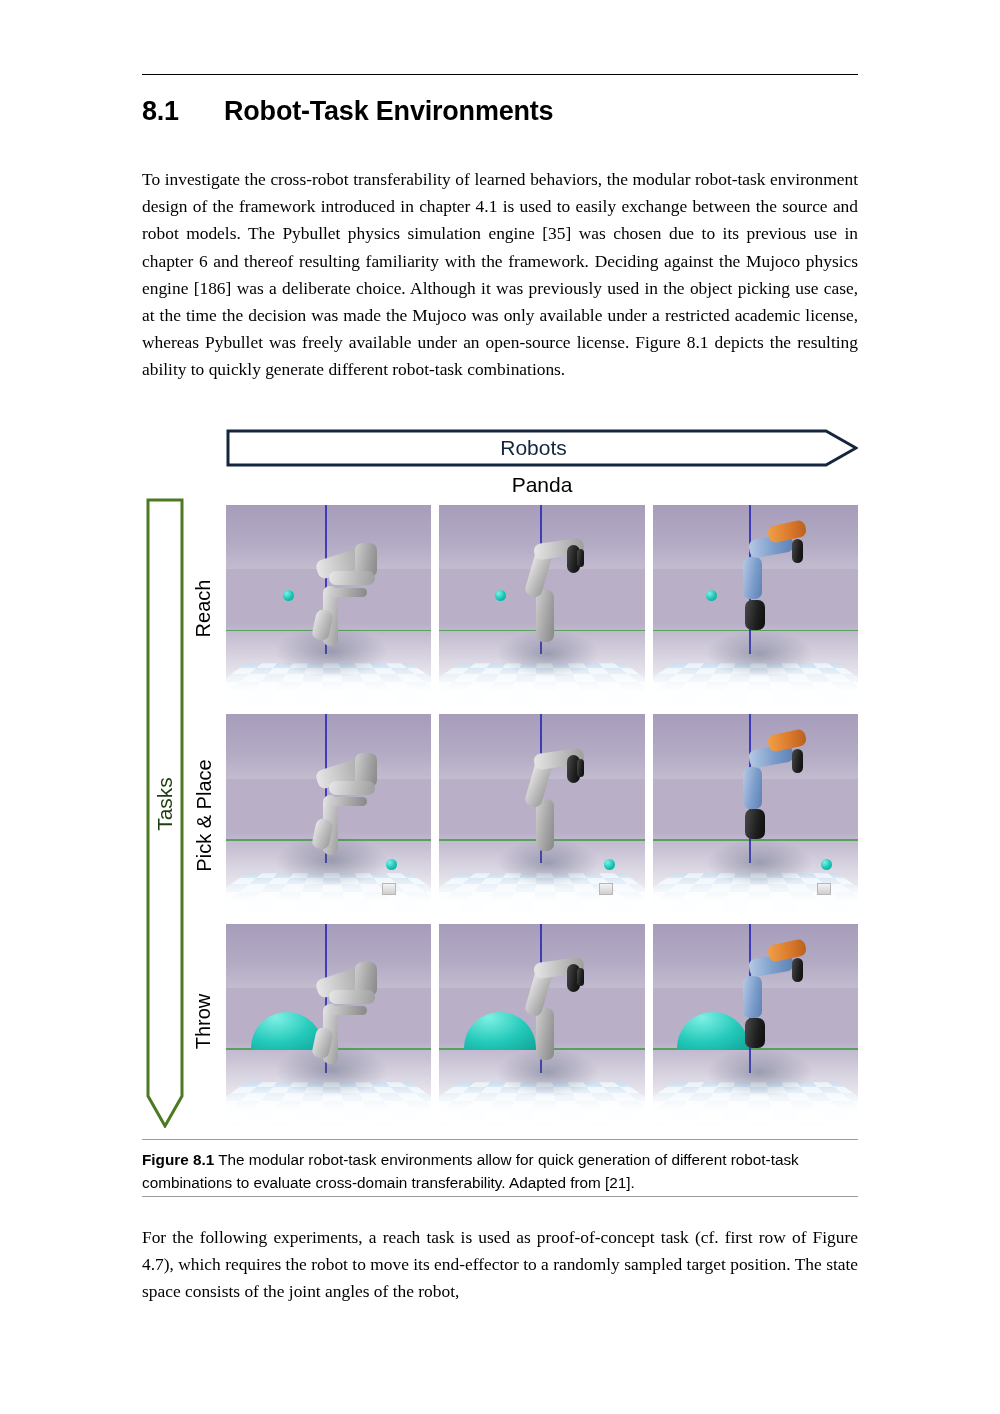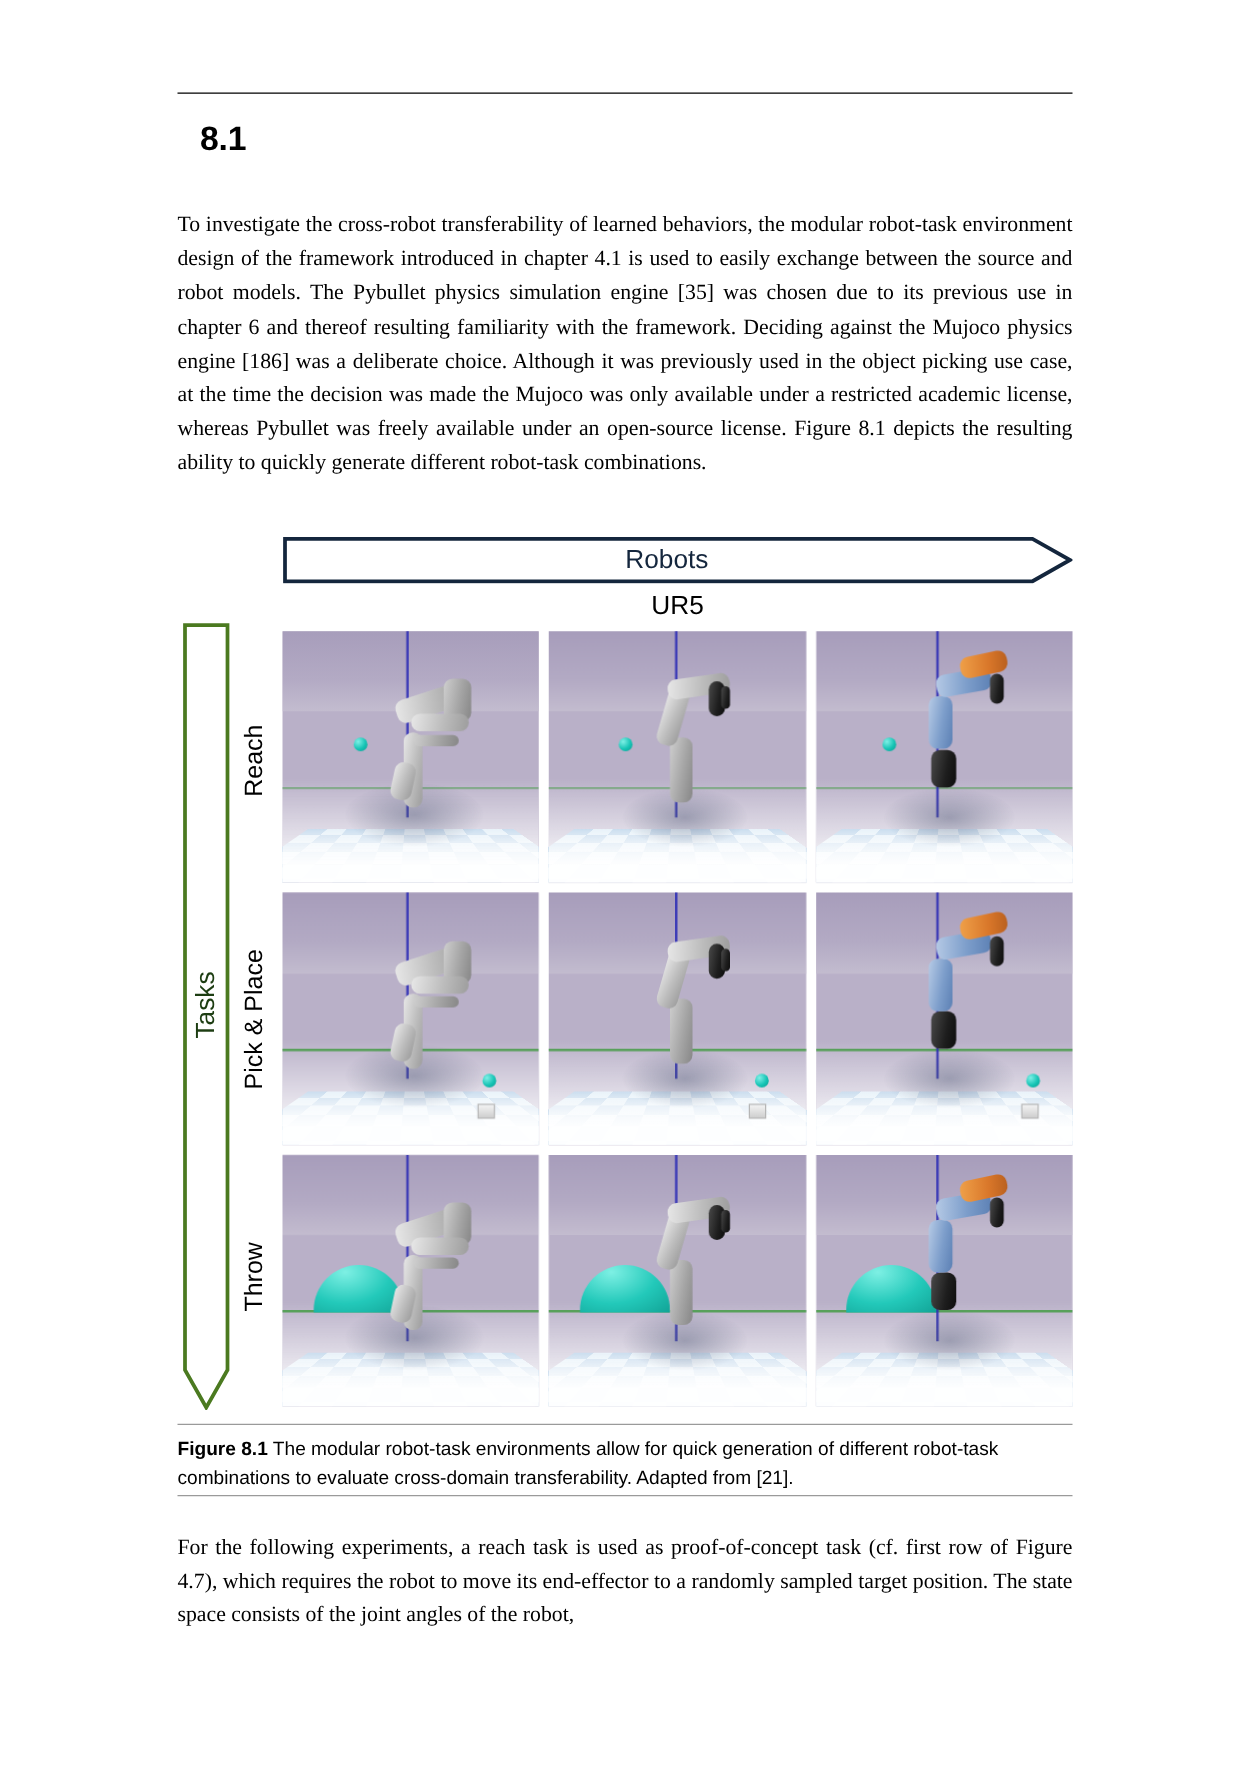--- a/index.html
+++ b/index.html
@@ -41,21 +41,21 @@
     left: 142px;
     top: 74px;
     width: 716px;
     height: 1px;
     background: #000;
   }
 
   
   .sec-heading {
     position: absolute;
-    left: 160px;
+    left: 142px;
     top: 96px;
     width: 716px;
     font-family: "Liberation Sans", sans-serif;
     font-weight: bold;
     font-size: 27px;
     letter-spacing: -0.2px;
     display: flex;
   }
   .sec-num { width: 82px; }
 
@@ -285,20 +285,21 @@
 </style>
 </head>
 <body>
 
 <div class="page">
 
   <div class="header-rule"></div>
 
   <div class="sec-heading">
     <span class="sec-num">8.1</span>
+    <span>Robot-Task Environments</span>
   </div>
 
   <div class="para" id="para1">To investigate the cross-robot transferability of learned behaviors, the modular robot-task environment design of the framework introduced in chapter 4.1 is used to easily exchange between the source and robot models. The Pybullet physics simulation engine [35] was chosen due to its previous use in chapter 6 and thereof resulting familiarity with the framework. Deciding against the Mujoco physics engine [186] was a deliberate choice. Although it was previously used in the object picking use case, at the time the decision was made the Mujoco was only available under a restricted academic license, whereas Pybullet was freely available under an open-source license. Figure 8.1 depicts the resulting ability to quickly generate different robot-task combinations.</div>
 
   <div class="figure">
 
     <div class="robots-arrow">
       <svg width="632" height="38" viewBox="0 0 632 38">
         <path d="M2,2 L600,2 L630,19 L600,36 L2,36 Z" fill="#ffffff" stroke="#14263d" stroke-width="3"></path>
       </svg>
@@ -308,21 +309,21 @@
     <div class="tasks-arrow">
       <svg width="38" height="630" viewBox="0 0 38 630">
         <path d="M2,2 L36,2 L36,598 L19,628 L2,598 Z" fill="#ffffff" stroke="#4b7a20" stroke-width="3"></path>
       </svg>
     </div>
     <div class="tasks-label">
       <span>Tasks</span>
     </div>
 
     <div class="col-headers">
-      <div class="col-header">UR5</div>
+      <div class="col-header">Panda</div>
     </div>
 
     <div class="row-labels">
       <div class="row-label">
         <span>Reach</span>
       </div>
       <div class="row-label">
         <span>Pick &amp; Place</span>
       </div>
       <div class="row-label">

